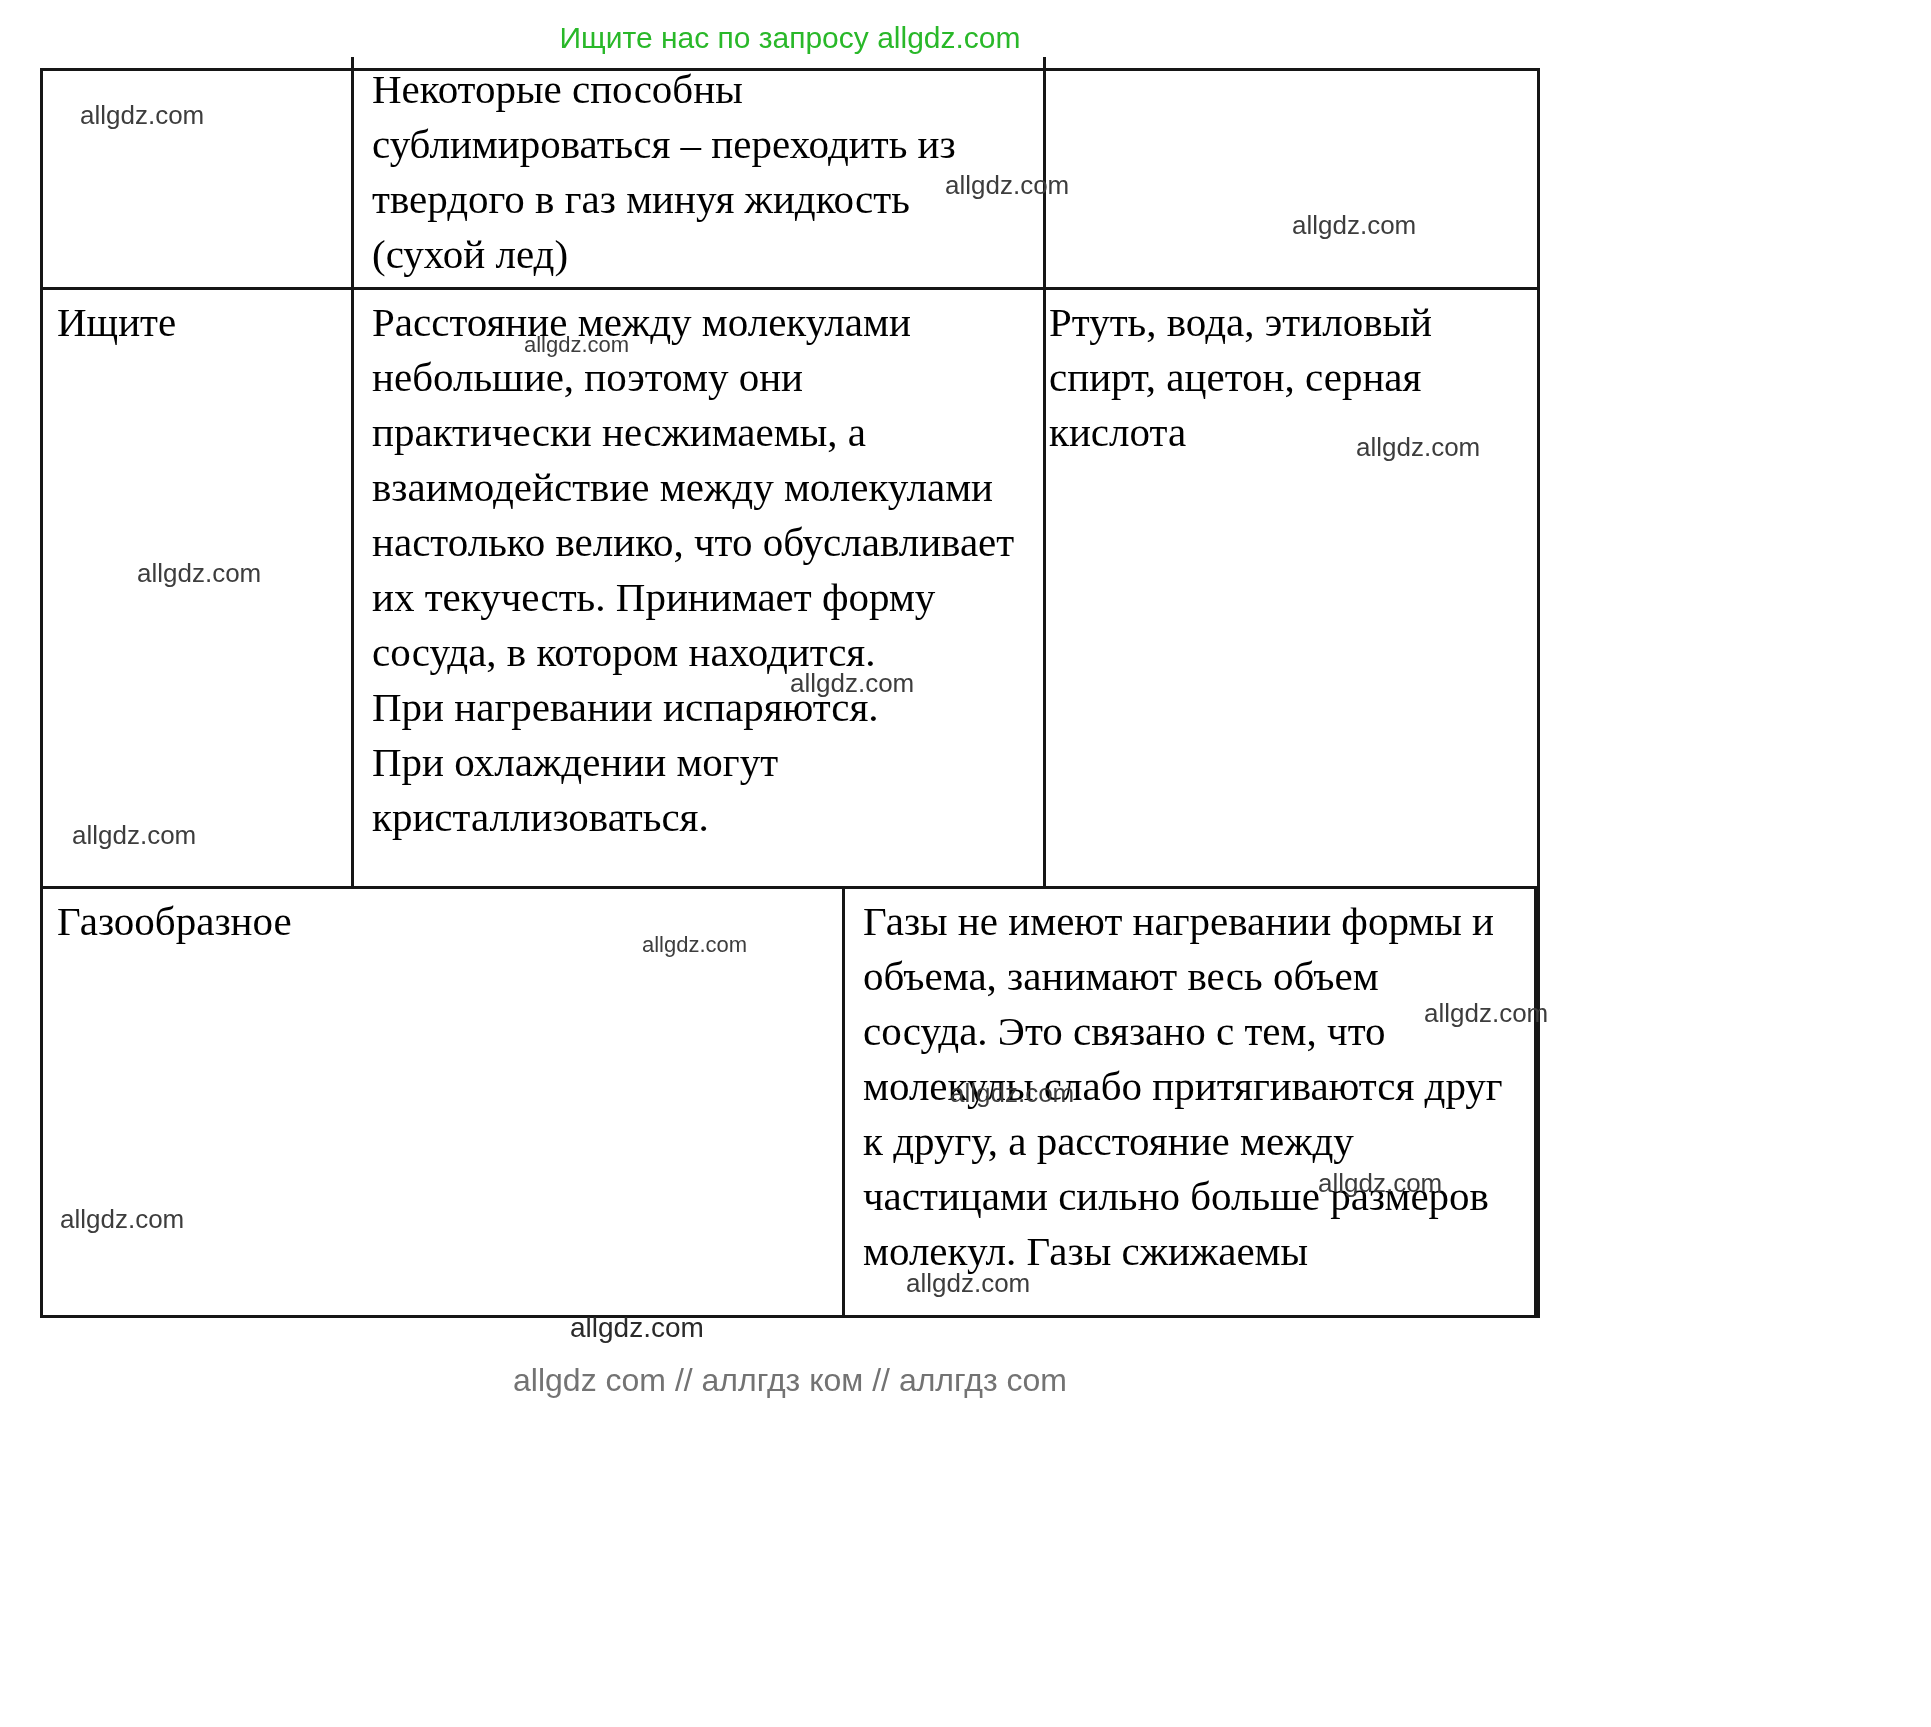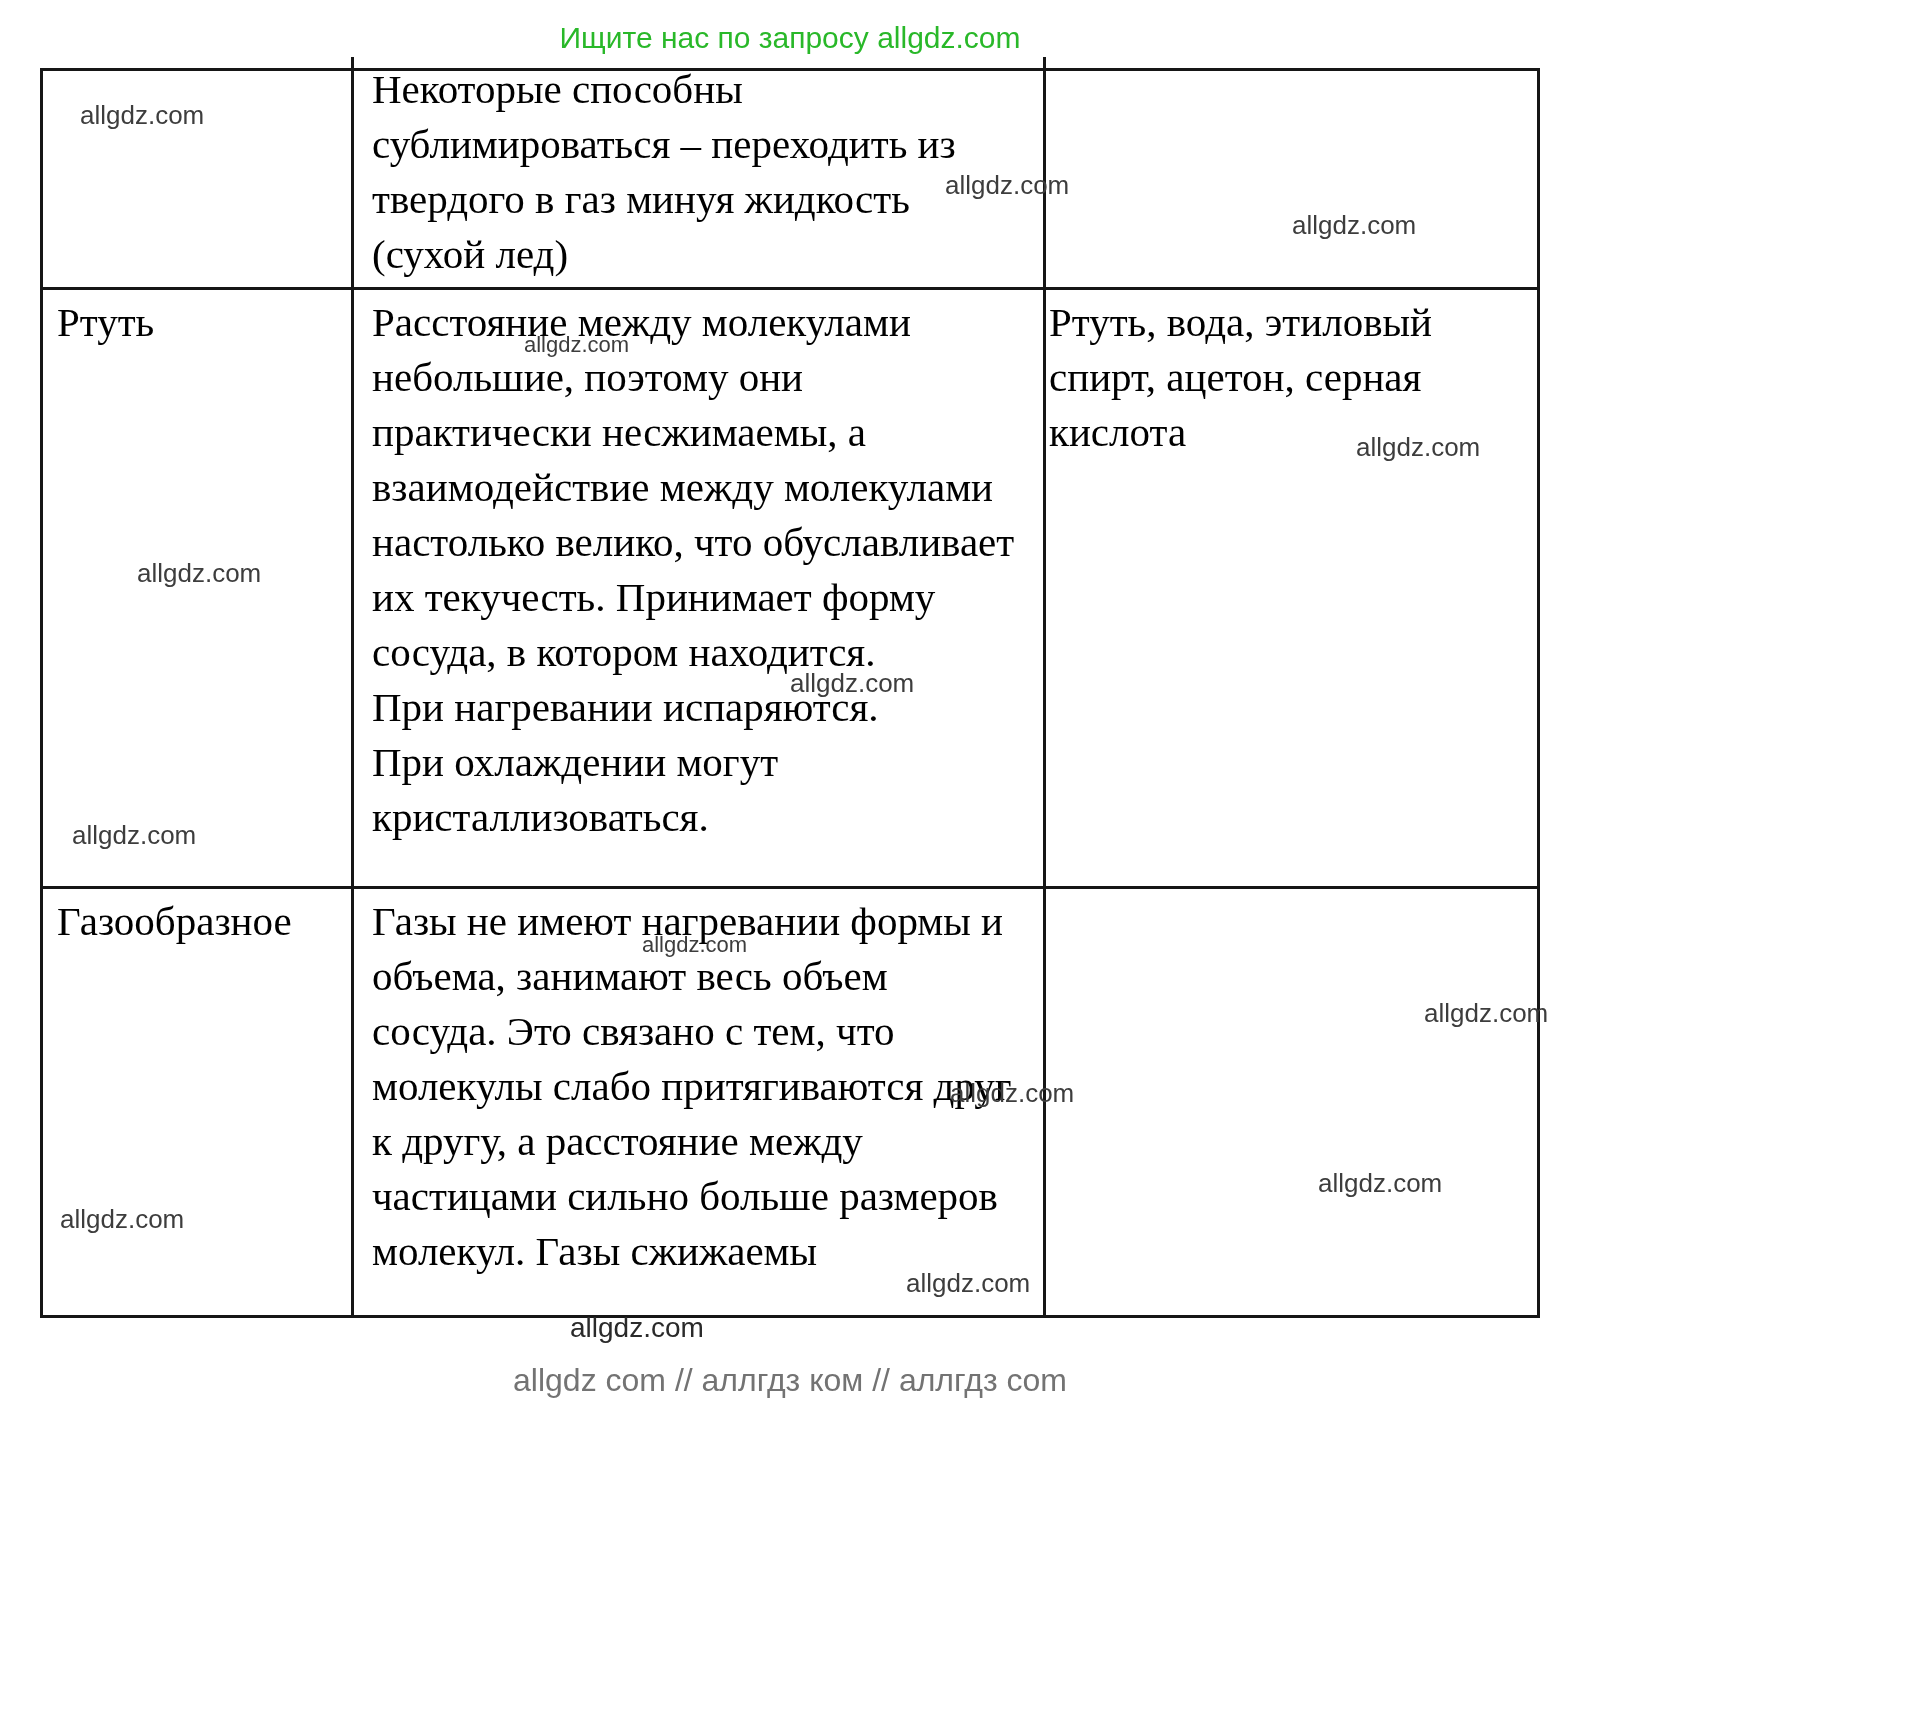--- a/index.html
+++ b/index.html
@@ -30,21 +30,21 @@
     border: 3px solid #161616;
     box-sizing: border-box;
     display: flex;
     flex-direction: column;
     background: transparent;
   }
   .row { display: flex; box-sizing: border-box; }
   .row + .row { border-top: 3px solid #161616; }
   .r1 { height: 216px; align-items: flex-end; }
   .r2 { height: 599px; }
-  .r3 { flex: 1; }
+  .r3 { flex: 1; justify-content: space-between; }
   .cell {
     box-sizing: border-box;
     padding: 5px 22px 5px 14px;
     font-size: 41px;
     line-height: 55px;
     color: #000000;
   }
   .c1 { width: 308px; }
   .c2 { width: 695px; border-left: 3px solid #161616; border-right: 3px solid #161616; padding-left: 18px; }
   .c3 { flex: 1; padding-left: 3px; padding-right: 45px; }
@@ -78,21 +78,21 @@
 
   <div class="tbl">
 
     <div class="row r1">
       <div class="cell c1"></div>
       <div class="cell c2 desc">Некоторые способны сублимироваться – переходить из твердого в газ минуя жидкость (сухой лед)</div>
       <div class="cell c3"></div>
     </div>
 
     <div class="row r2">
-      <div class="cell c1">Ртуть</div>
+      <div class="cell c1">Ищите</div>
       <div class="cell c2 desc">Расстояние между молекулами небольшие, поэтому они практически несжимаемы, а взаимодействие между молекулами настолько велико, что обуславливает их текучесть. Принимает форму сосуда, в котором находится.
 При нагревании испаряются.
 При охлаждении могут кристаллизоваться.</div>
       <div class="cell c3">Ртуть, вода, этиловый спирт, ацетон, серная кислота</div>
     </div>
 
     <div class="row r3">
       <div class="cell c1">Газообразное</div>
       <div class="cell c2 desc">Газы не имеют нагревании формы и объема, занимают весь объем сосуда. Это связано с тем, что молекулы слабо притягиваются друг к другу, а расстояние между частицами сильно больше размеров молекул. Газы сжижаемы</div>
     </div>

